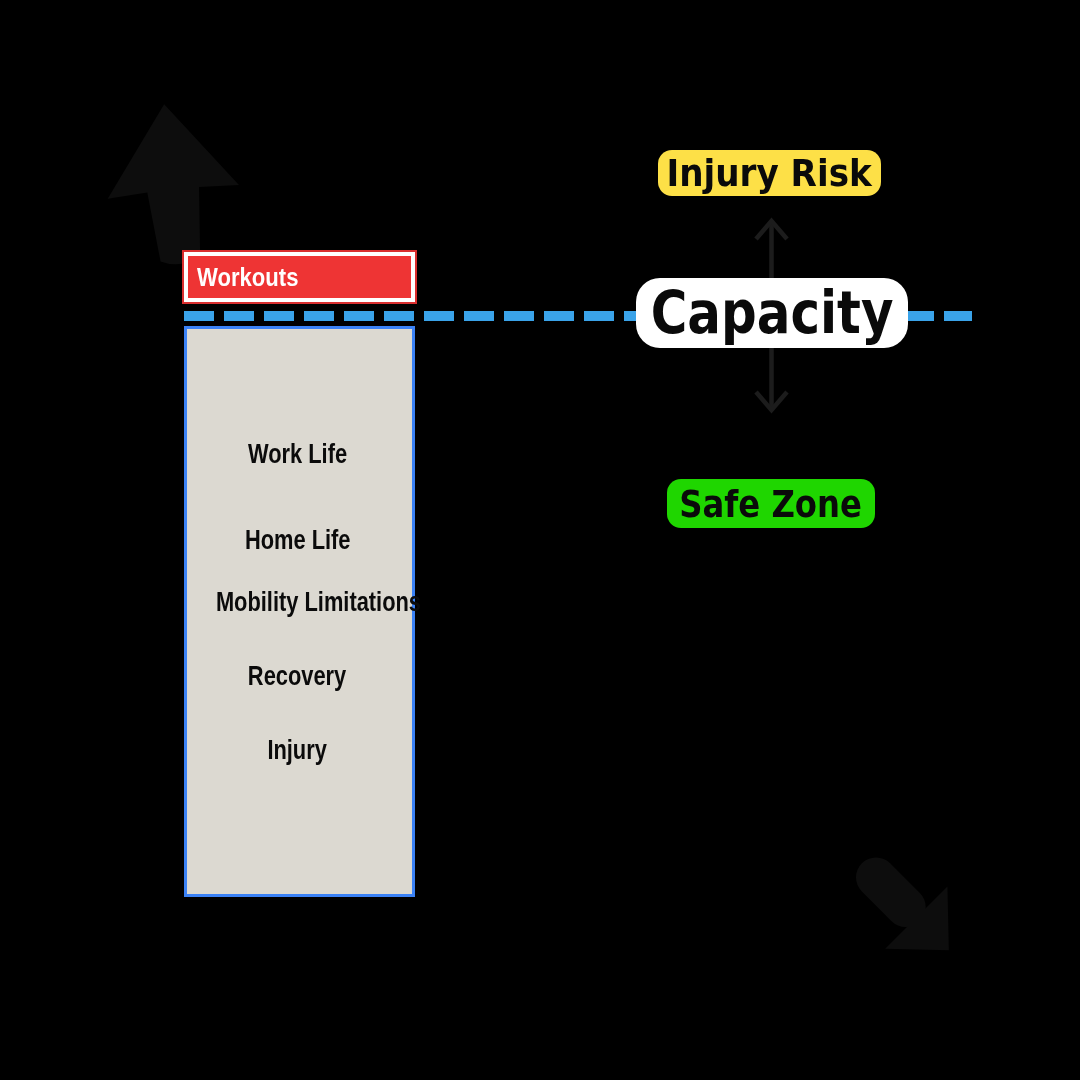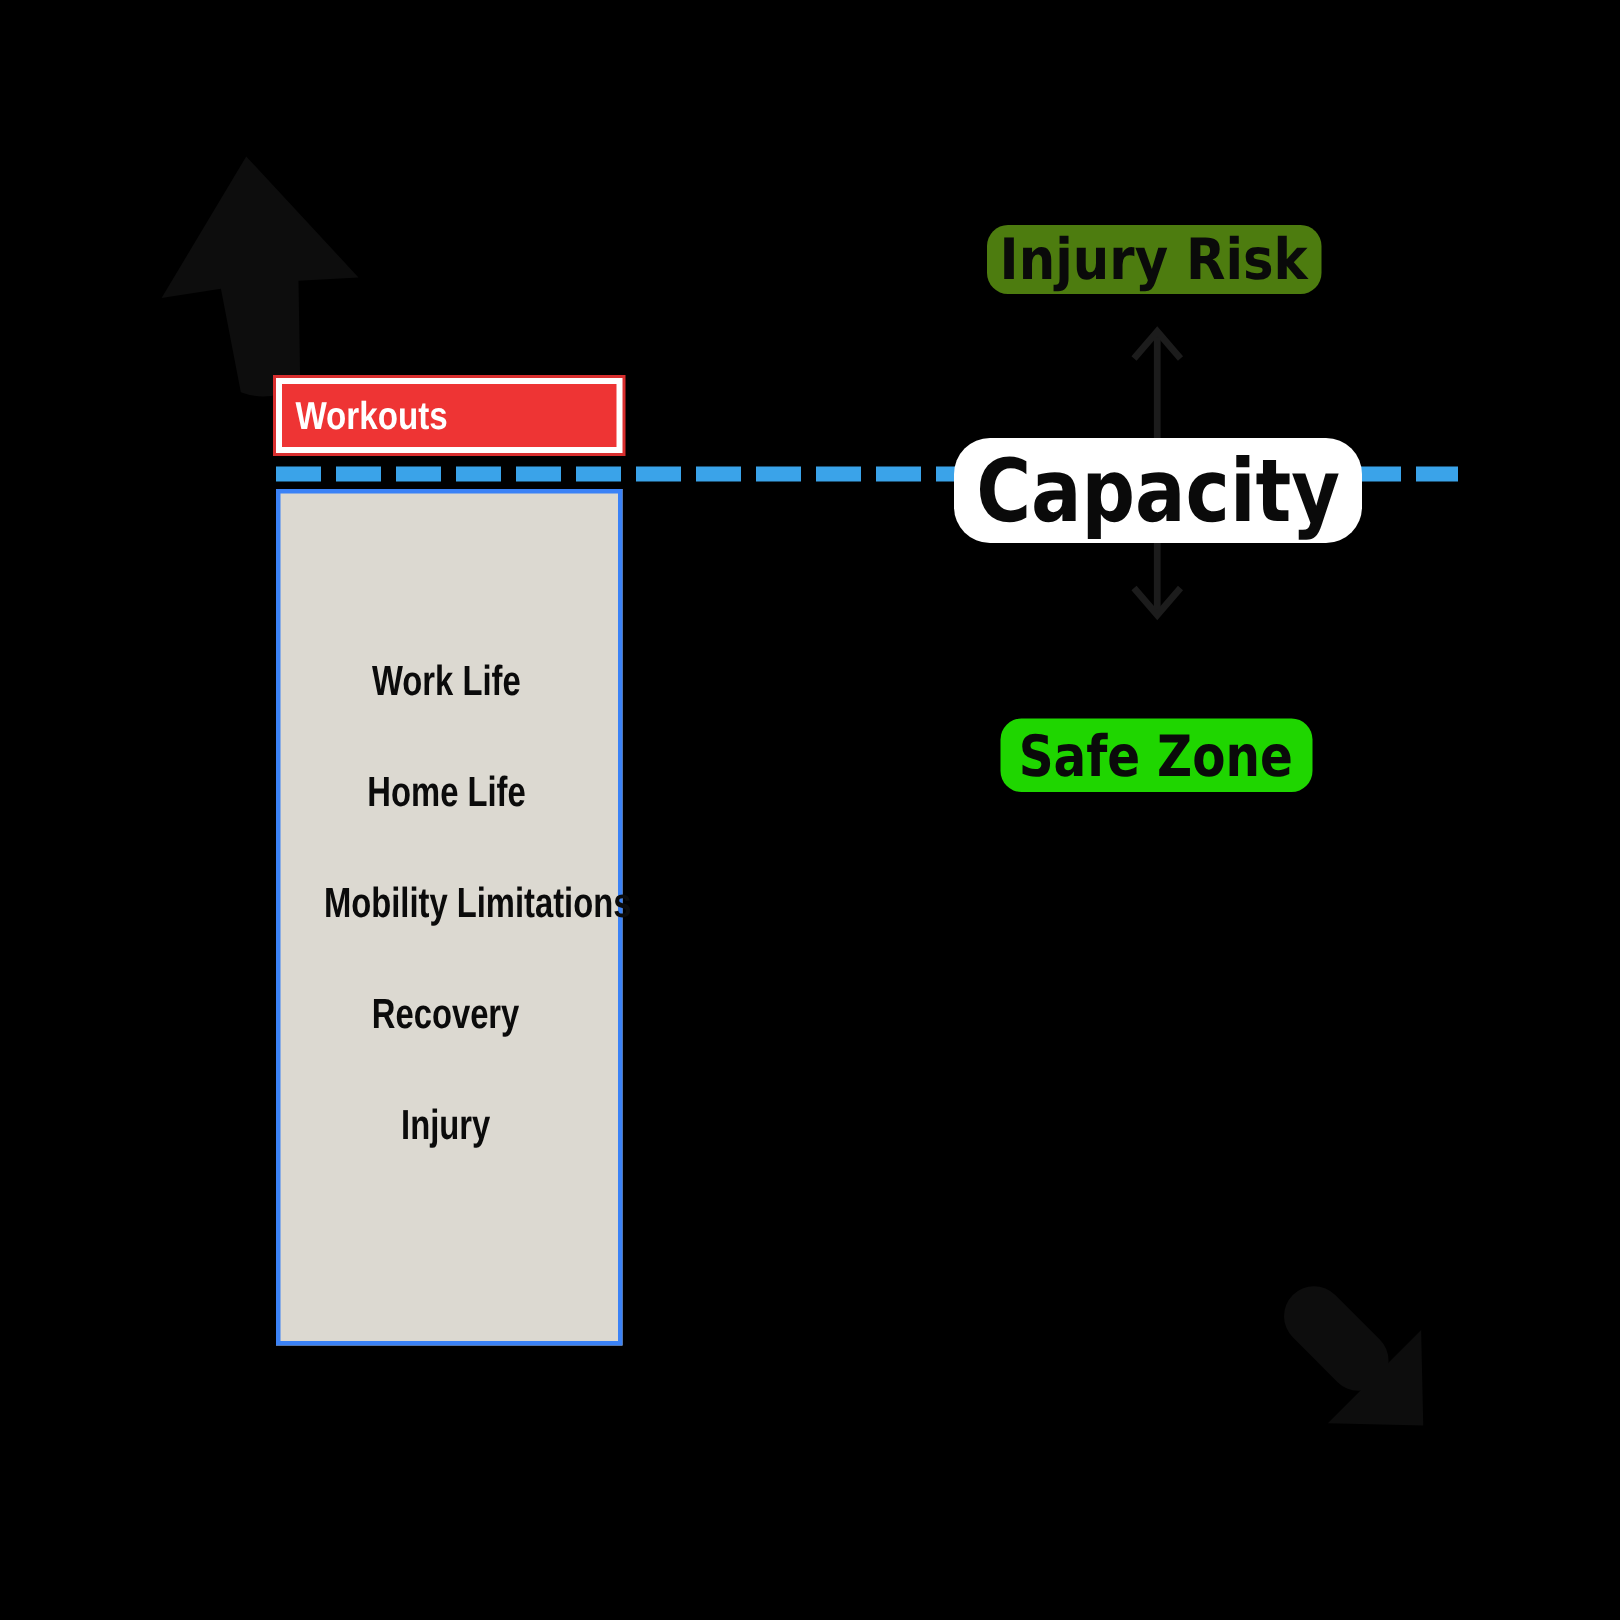--- a/index.html
+++ b/index.html
@@ -39,26 +39,26 @@
     position:absolute;left:0;width:221px;height:30px;line-height:30px;
     text-align:center;color:#0b0b0b;font-weight:bold;font-size:28px;white-space:nowrap;
   }
   .bucket-label .txt{display:inline-block;transform:scaleX(0.78);transform-origin:center;}
   
   .badge{
     position:absolute;z-index:4;display:flex;align-items:center;justify-content:center;
     font-family:"DejaVu Sans", sans-serif;font-weight:bold;color:#0a0a0a;white-space:nowrap;
   }
   .injury-risk{
-    left:658px;top:150px;width:223px;height:46px;border-radius:14px;background:#4d7c0f;
+    left:658px;top:150px;width:223px;height:46px;border-radius:14px;background:#fde047;
     font-size:38px;
   }
   .injury-risk .txt{display:inline-block;transform:scaleX(0.90);transform-origin:center;}
   .capacity-pill{
-    left:636px;top:292px;width:272px;height:70px;border-radius:24px;background:#ffffff;
+    left:636px;top:278px;width:272px;height:70px;border-radius:24px;background:#ffffff;
     font-size:58px;z-index:5;
   }
   .capacity-pill .txt{display:inline-block;transform:scaleX(0.86);transform-origin:center;}
   .safe-zone{
     left:667px;top:435px;width:208px;height:49px;border-radius:14px;background:#1FD600;
     font-size:38px;
     margin-top:44px;
   }
   .safe-zone .txt{display:inline-block;transform:scaleX(0.85);transform-origin:center;}
 </style>
@@ -88,21 +88,21 @@
   </svg>
 
   <div class="workouts-box">
     <span class="txt">Workouts</span>
   </div>
 
   <div class="bucket">
     <div class="bucket-label" style="top:110px">
       <span class="txt">Work Life</span>
     </div>
-    <div class="bucket-label" style="top:184px">
+    <div class="bucket-label" style="top:196px">
       <span class="txt">Home Life</span>
     </div>
     <div class="bucket-label" style="top:258px">
       <span class="txt">Mobility Limitations</span>
     </div>
     <div class="bucket-label" style="top:332px">
       <span class="txt">Recovery</span>
     </div>
     <div class="bucket-label" style="top:406px">
       <span class="txt">Injury</span>

